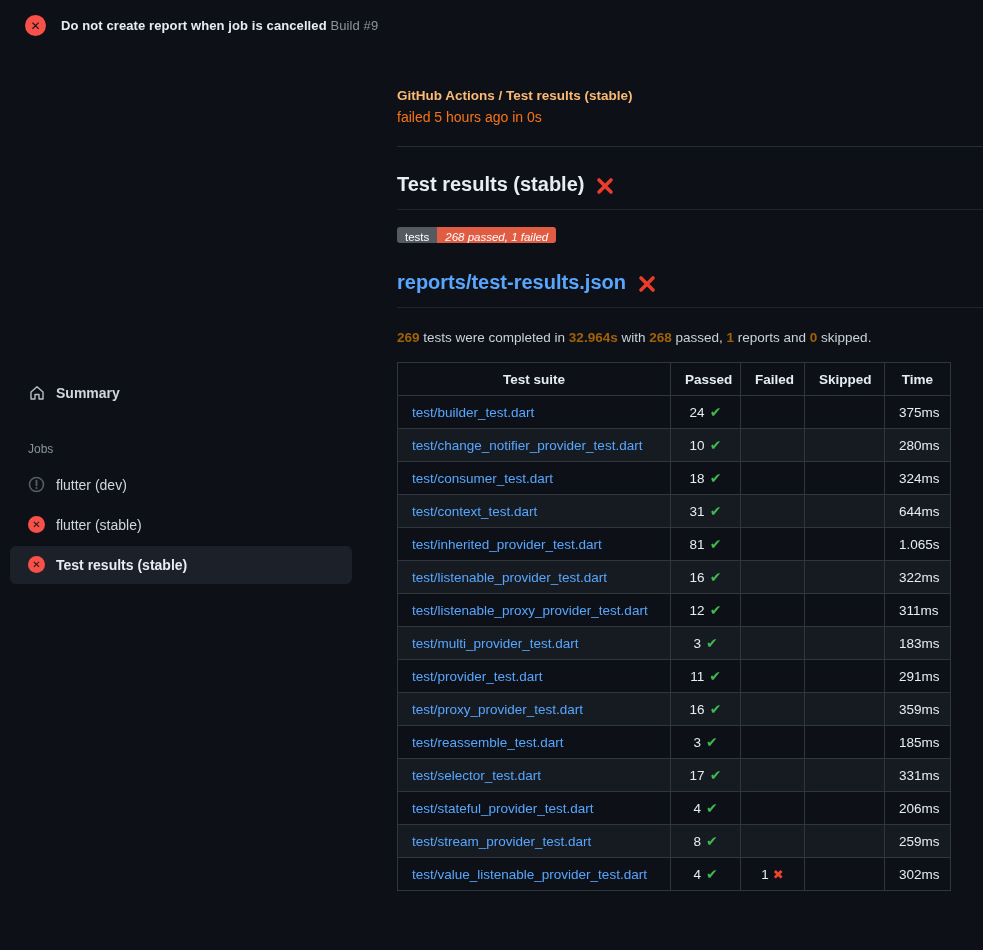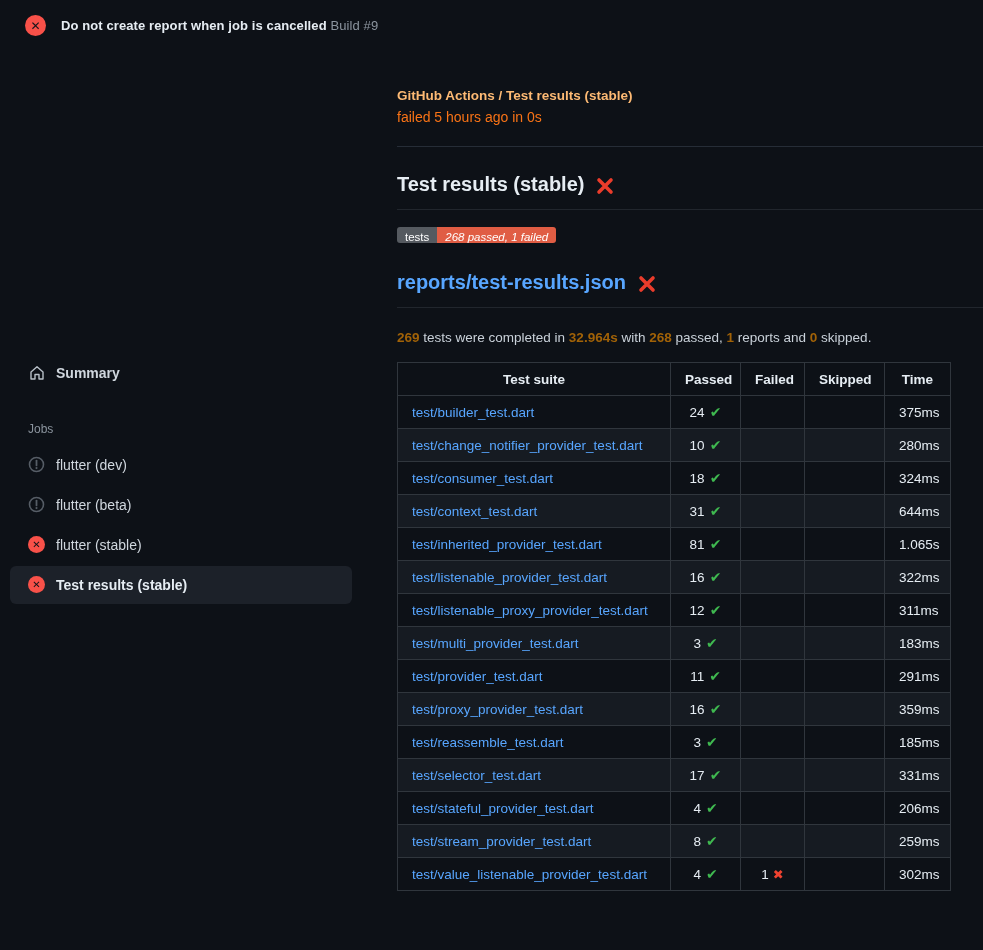--- a/index.html
+++ b/index.html
@@ -116,30 +116,20 @@
     <div id="jobs-list">
         <div class="side-item">
           <span class="side-icon">
             <svg width="17" height="17" viewBox="0 0 17 17">
               <circle cx="8.5" cy="8.5" r="7" fill="none" stroke="#565d66" stroke-width="1.6"></circle>
               <line x1="8.5" y1="4.6" x2="8.5" y2="9.4" stroke="#565d66" stroke-width="1.8" stroke-linecap="round"></line>
               <circle cx="8.5" cy="12.1" r="1.05" fill="#565d66"></circle>
             </svg>
           </span>
           <span class="lbl">flutter (dev)</span>
-        </div>
-        <div class="side-item">
-          <span class="side-icon">
-            <svg width="17" height="17" viewBox="0 0 17 17">
-              <circle cx="8.5" cy="8.5" r="7" fill="none" stroke="#565d66" stroke-width="1.6"></circle>
-              <line x1="8.5" y1="4.6" x2="8.5" y2="9.4" stroke="#565d66" stroke-width="1.8" stroke-linecap="round"></line>
-              <circle cx="8.5" cy="12.1" r="1.05" fill="#565d66"></circle>
-            </svg>
-          </span>
-          <span class="lbl">flutter (beta)</span>
         </div>
         <div class="side-item">
           <span class="side-icon">
             <span class="mini-fail">✕</span>
           </span>
           <span class="lbl">flutter (stable)</span>
         </div>
         <div class="side-item selected">
           <span class="side-icon">
             <span class="mini-fail">✕</span>

